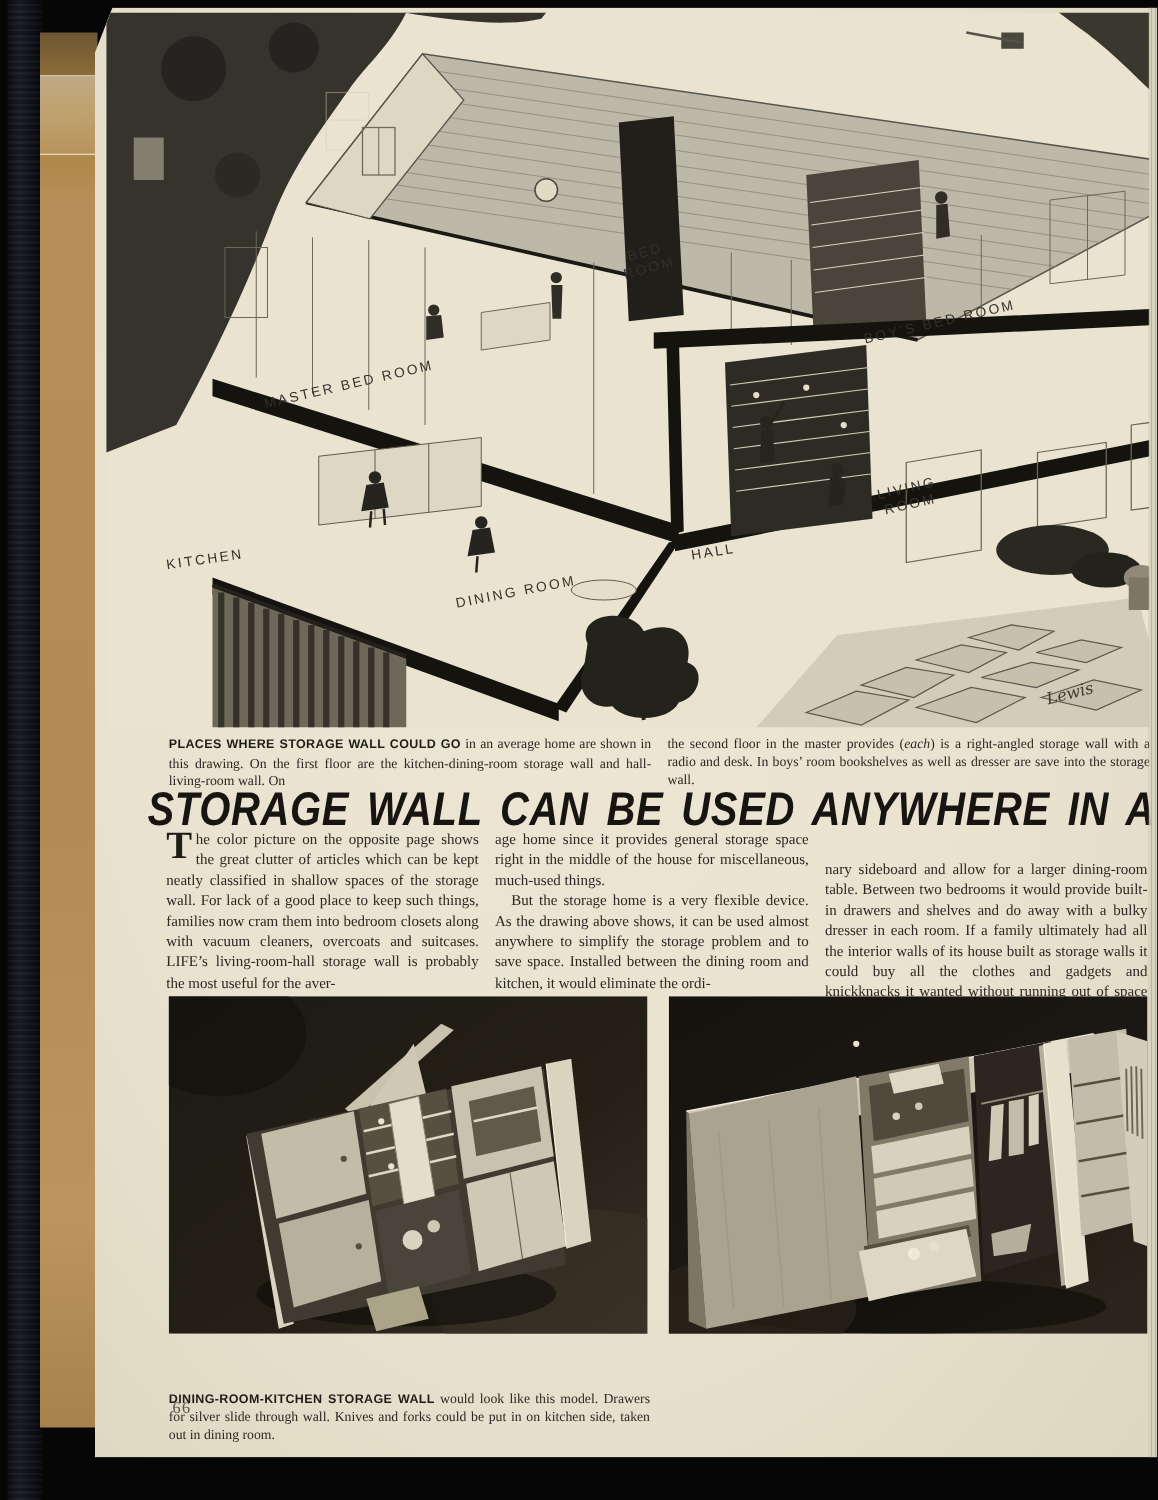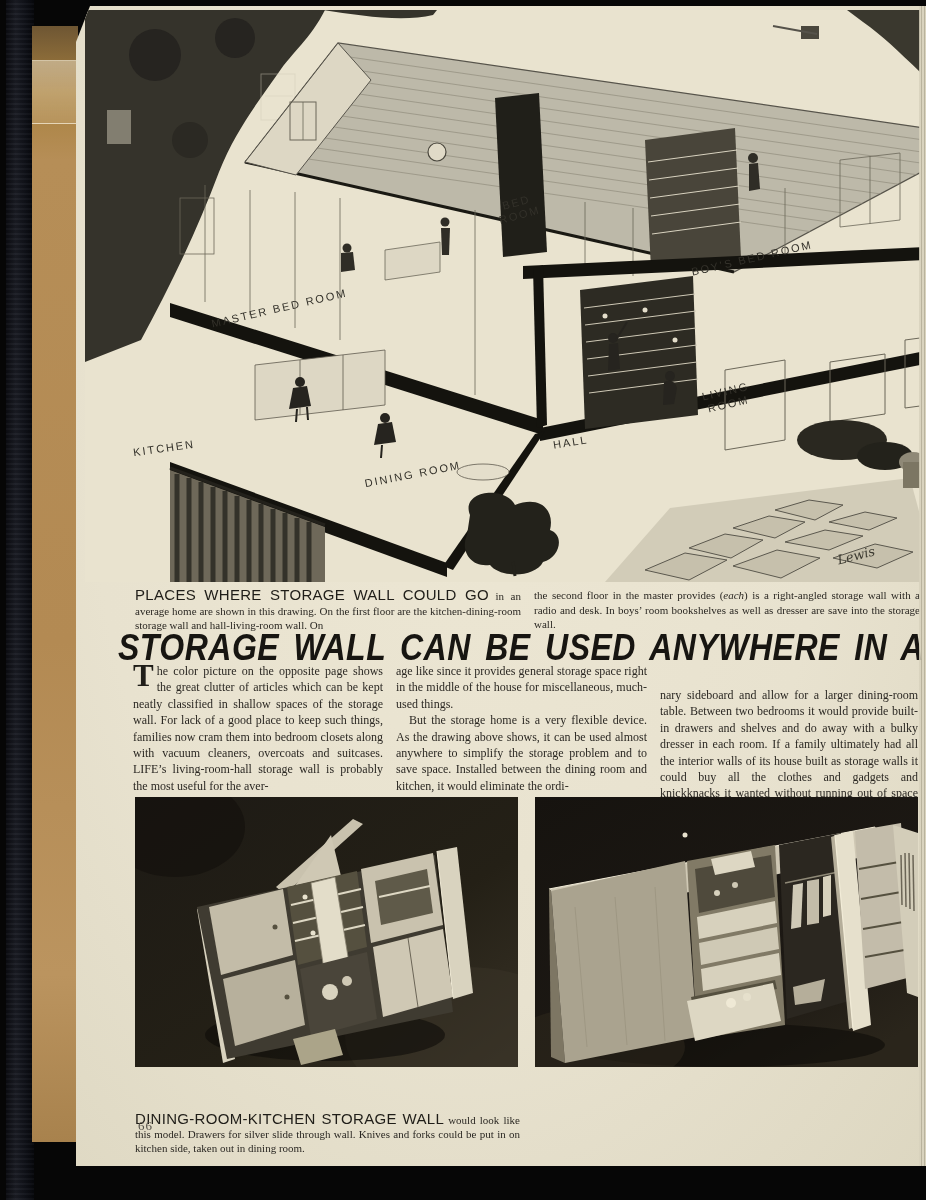--- a/index.html
+++ b/index.html
@@ -56,22 +56,22 @@
     font-family:"DejaVu Serif", serif;font-style:italic;
     font-size:13px;color:#3c3a31;transform:rotate(-14deg);
   }
   
   .figcap-row{position:absolute;left:59px;top:582px;width:785px;display:flex;gap:13px;}
   .figcap{
     width:386px;font-size:11px;line-height:14.5px;color:#2b2823;
     text-align:justify;
   }
   .cap-lead{
-    font-family:"Liberation Sans", sans-serif;font-weight:normal;
-    font-size:15px;letter-spacing:.3px;color:#1f1d18;
+    font-family:"Liberation Sans", sans-serif;font-weight:bold;
+    font-size:10px;letter-spacing:.3px;color:#1f1d18;
   }
   
   .headline{
     position:absolute;left:42px;top:620px;width:800px;
     font-family:"Liberation Sans", sans-serif;
     font-weight:bold;font-style:italic;
     font-size:32px;color:#171511;white-space:nowrap;
     letter-spacing:.5px;word-spacing:5px;
     transform:scale(1.0,1.18);transform-origin:left top;
   }
@@ -296,21 +296,21 @@
       <div class="figcap"><span>the second floor in the master provides (</span><i>each</i><span>) is a right-angled storage wall with a radio and desk. In boys’ room bookshelves as well as dresser are save into the storage wall.</span></div>
     </div>
 
     <div class="headline">STORAGE WALL CAN BE USED ANYWHERE IN A HOME</div>
 
     <div class="article">
       <div class="col col1">
         <p><span class="dropcap">T</span><span>he color picture on the opposite page shows the great clutter of articles which can be kept neatly classified in shallow spaces of the storage wall. For lack of a good place to keep such things, families now cram them into bedroom closets along with vacuum cleaners, overcoats and suitcases. LIFE’s living-room-hall storage wall is probably the most useful for the aver-</span></p>
       </div>
       <div class="col col2">
-        <p>age like since it provides general storage space right in the middle of the house for miscellaneous, much-used things.</p>
+        <p>age home since it provides general storage space right in the middle of the house for miscellaneous, much-used things.</p>
         <p class="indent">But the storage home is a very flexible device. As the drawing above shows, it can be used almost anywhere to simplify the storage problem and to save space. Installed between the dining room and kitchen, it would eliminate the ordi-</p>
       </div>
       <div class="col col3">
         <p>nary sideboard and allow for a larger dining-room table. Between two bedrooms it would provide built-in drawers and shelves and do away with a bulky dresser in each room. If a family ultimately had all the interior walls of its house built as storage walls it could buy all the clothes and gadgets and knickknacks it wanted without running out of space in which to keep all of them.</p>
       </div>
     </div>
 
     <div class="photo photo-left">
       <svg width="383" height="270" viewBox="0 0 383 270">
         <defs>

